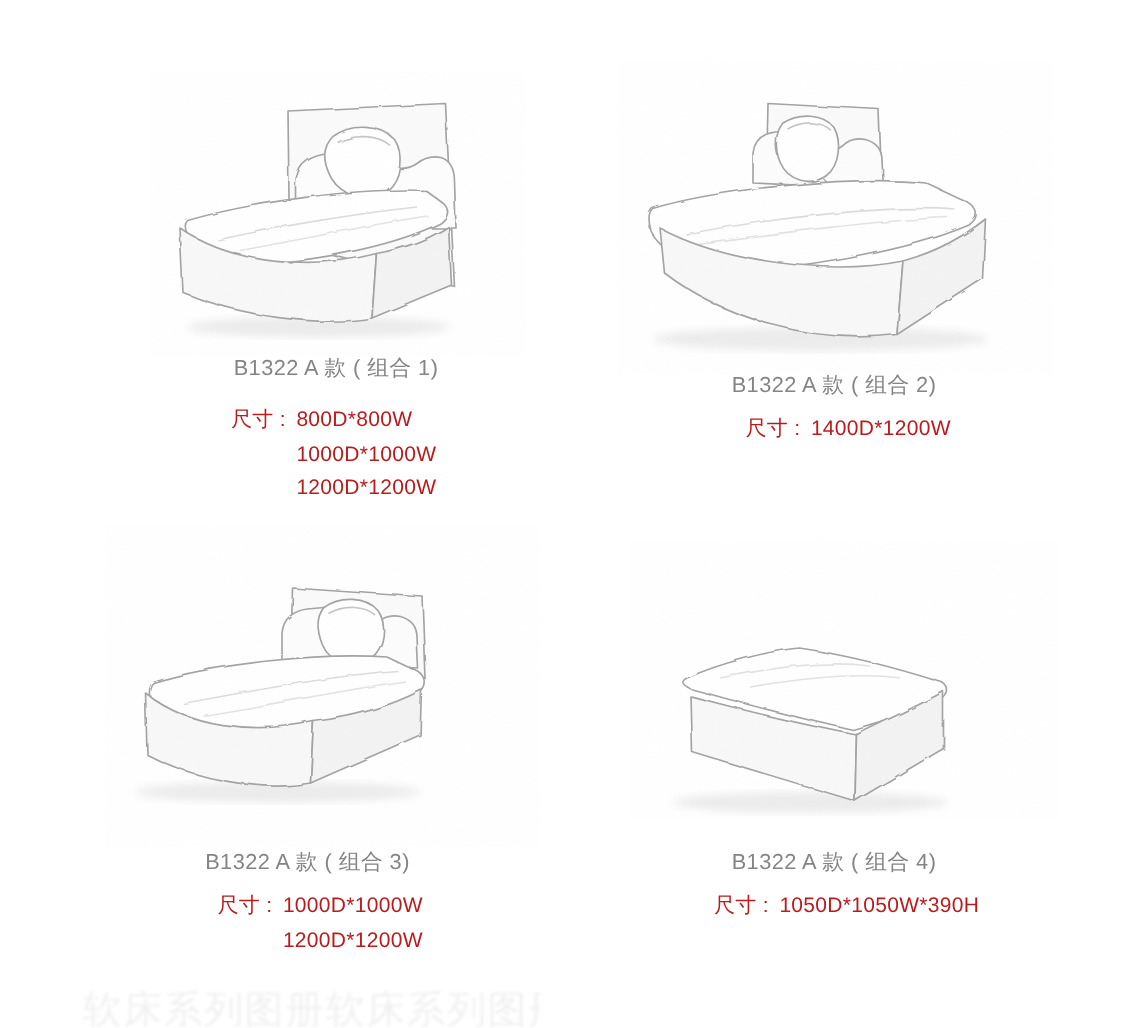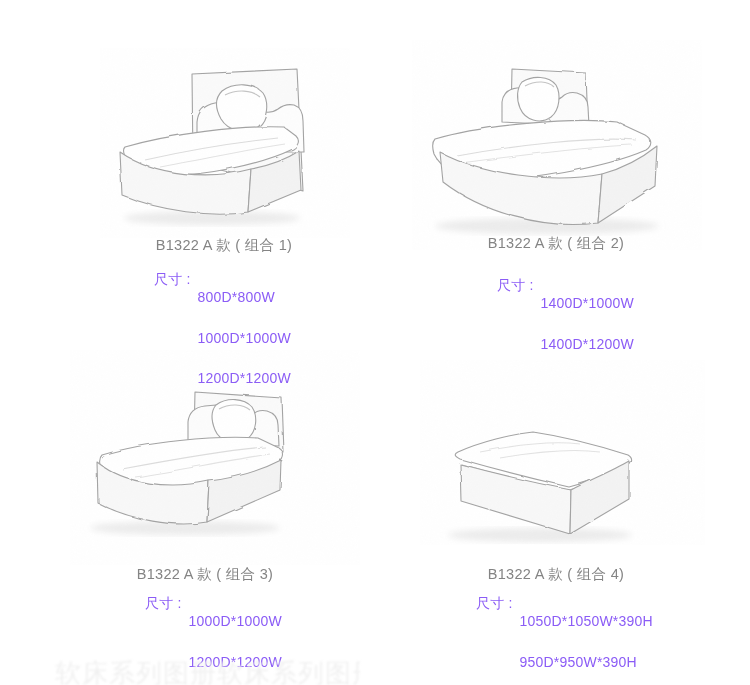--- a/index.html
+++ b/index.html
@@ -7,23 +7,23 @@
     width:750px;height:685px;position:relative;overflow:hidden;
     background:#ffffff;
     font-family:"Liberation Sans","DejaVu Sans",sans-serif;
   }
   .title{
     position:absolute;width:370px;text-align:center;
     font-size:14.5px;color:#848484;letter-spacing:.3px;
   }
   .dims{
     position:absolute;display:flex;gap:7px;
-    font-size:14px;color:#8b5cf6;line-height:22.5px;letter-spacing:.2px;
+    font-size:14px;color:#b91c1c;line-height:22.5px;letter-spacing:.2px;
   }
-  .dims .vals div{white-space:nowrap;margin-top:18px;}
+  .dims .vals div{white-space:nowrap;}
   .sketch{position:absolute;}
   .watermark{
     position:absolute;left:55px;top:656px;width:305px;height:29px;
     overflow:hidden;font-size:26px;line-height:34px;color:#f1f1f1;
     filter:blur(1.1px);letter-spacing:1px;white-space:nowrap;
   }
   svg{display:block;}
 </style>
 </head>
 <body>
@@ -86,25 +86,24 @@
         <path d="M136,78 L144,87 L129,82" stroke="#b5b5b5"></path>
         <path d="M23,99 C70,85 160,77 205,82 L233,95 C240,99 241,105 234,110 C195,127 110,143 70,140 C45,137 28,127 22,114 C20,107 20,102 23,99 Z" fill="#ffffff"></path>
         <path d="M45,116 C100,106 180,96 225,100" stroke="#dcdcdc"></path>
         <path d="M40,124 C95,117 170,107 220,105" stroke="#e3e3e3"></path>
         <path d="M28,112 C70,134 140,144 190,134 L186,183 C130,190 70,172 31,142 Z" fill="#f8f8f8"></path>
         <path d="M190,134 L186,183 L243,146 L245,106 C230,118 212,128 190,134 Z" fill="#f3f3f3"></path>
       </g>
       <rect width="290" height="210" filter="url(#grain)" opacity="0.5"></rect>
     </svg>
   </div>
-  <div class="title" style="left:371px;top:234px">B1322 A 款 ( 组合 2)</div>
+  <div class="title" style="left:371px;top:247px">B1322 A 款 ( 组合 2)</div>
   <div class="dims" style="left:497px;top:274px">
     <span>尺寸 :</span>
     <div class="vals">
-      <div>1400D*1000W</div>
       <div>1400D*1200W</div>
     </div>
   </div>
 </div>
 
 <div>
   <div class="sketch" style="left:70px;top:350px">
     <svg width="290" height="215" viewBox="0 0 290 215">
       <ellipse cx="115" cy="178" rx="95" ry="7" fill="#ececec" filter="url(#soft)"></ellipse>
       <g filter="url(#rough)" stroke="#a3a3a3" stroke-width="1.1" stroke-linejoin="round" fill="none">
@@ -145,18 +144,17 @@
         <path d="M151,130 L150,174 L209,139 L209,101 C192,111 170,120 151,130 Z" fill="#f3f3f3"></path>
       </g>
       <rect width="285" height="185" filter="url(#grain)" opacity="0.5"></rect>
     </svg>
   </div>
   <div class="title" style="left:371px;top:565px">B1322 A 款 ( 组合 4)</div>
   <div class="dims" style="left:476px;top:592px">
     <span>尺寸 :</span>
     <div class="vals">
       <div>1050D*1050W*390H</div>
-      <div>950D*950W*390H</div>
     </div>
   </div>
 </div>
 
 <div class="watermark">软床系列图册软床系列图册软床系列</div>
 
 </body></html>

